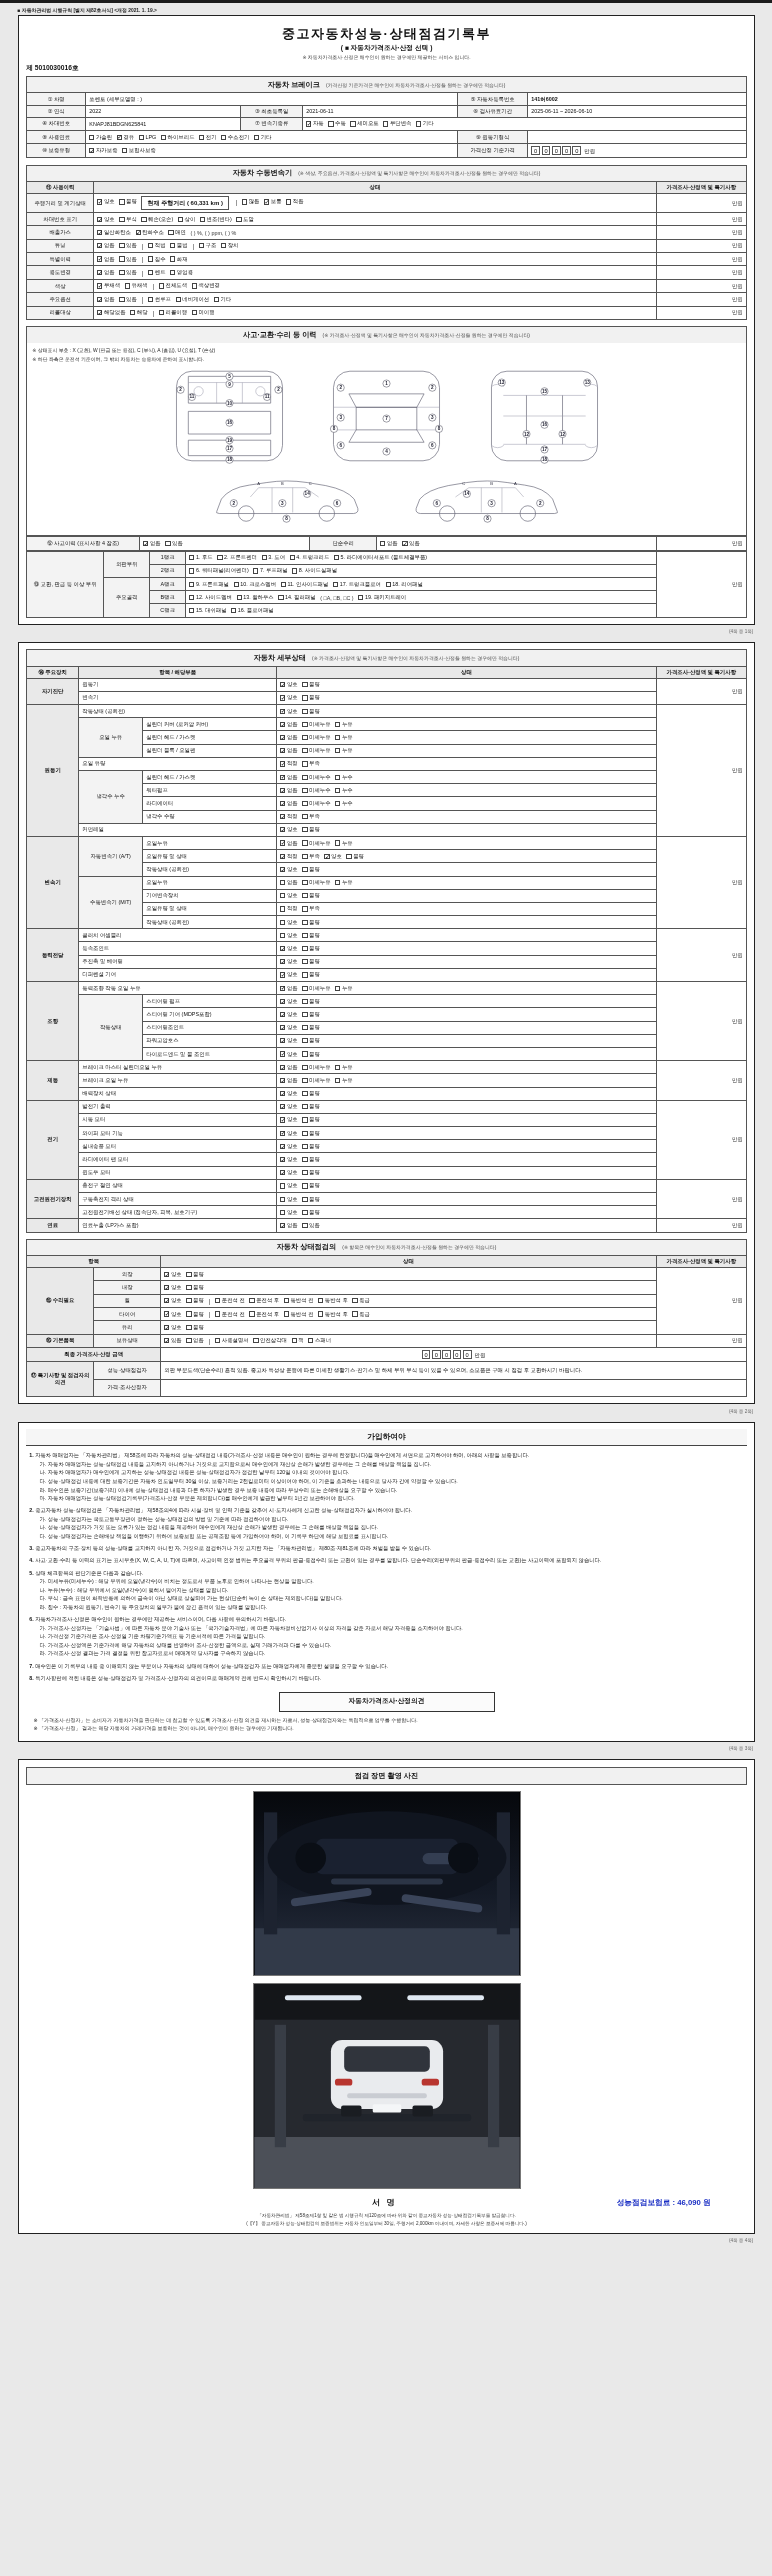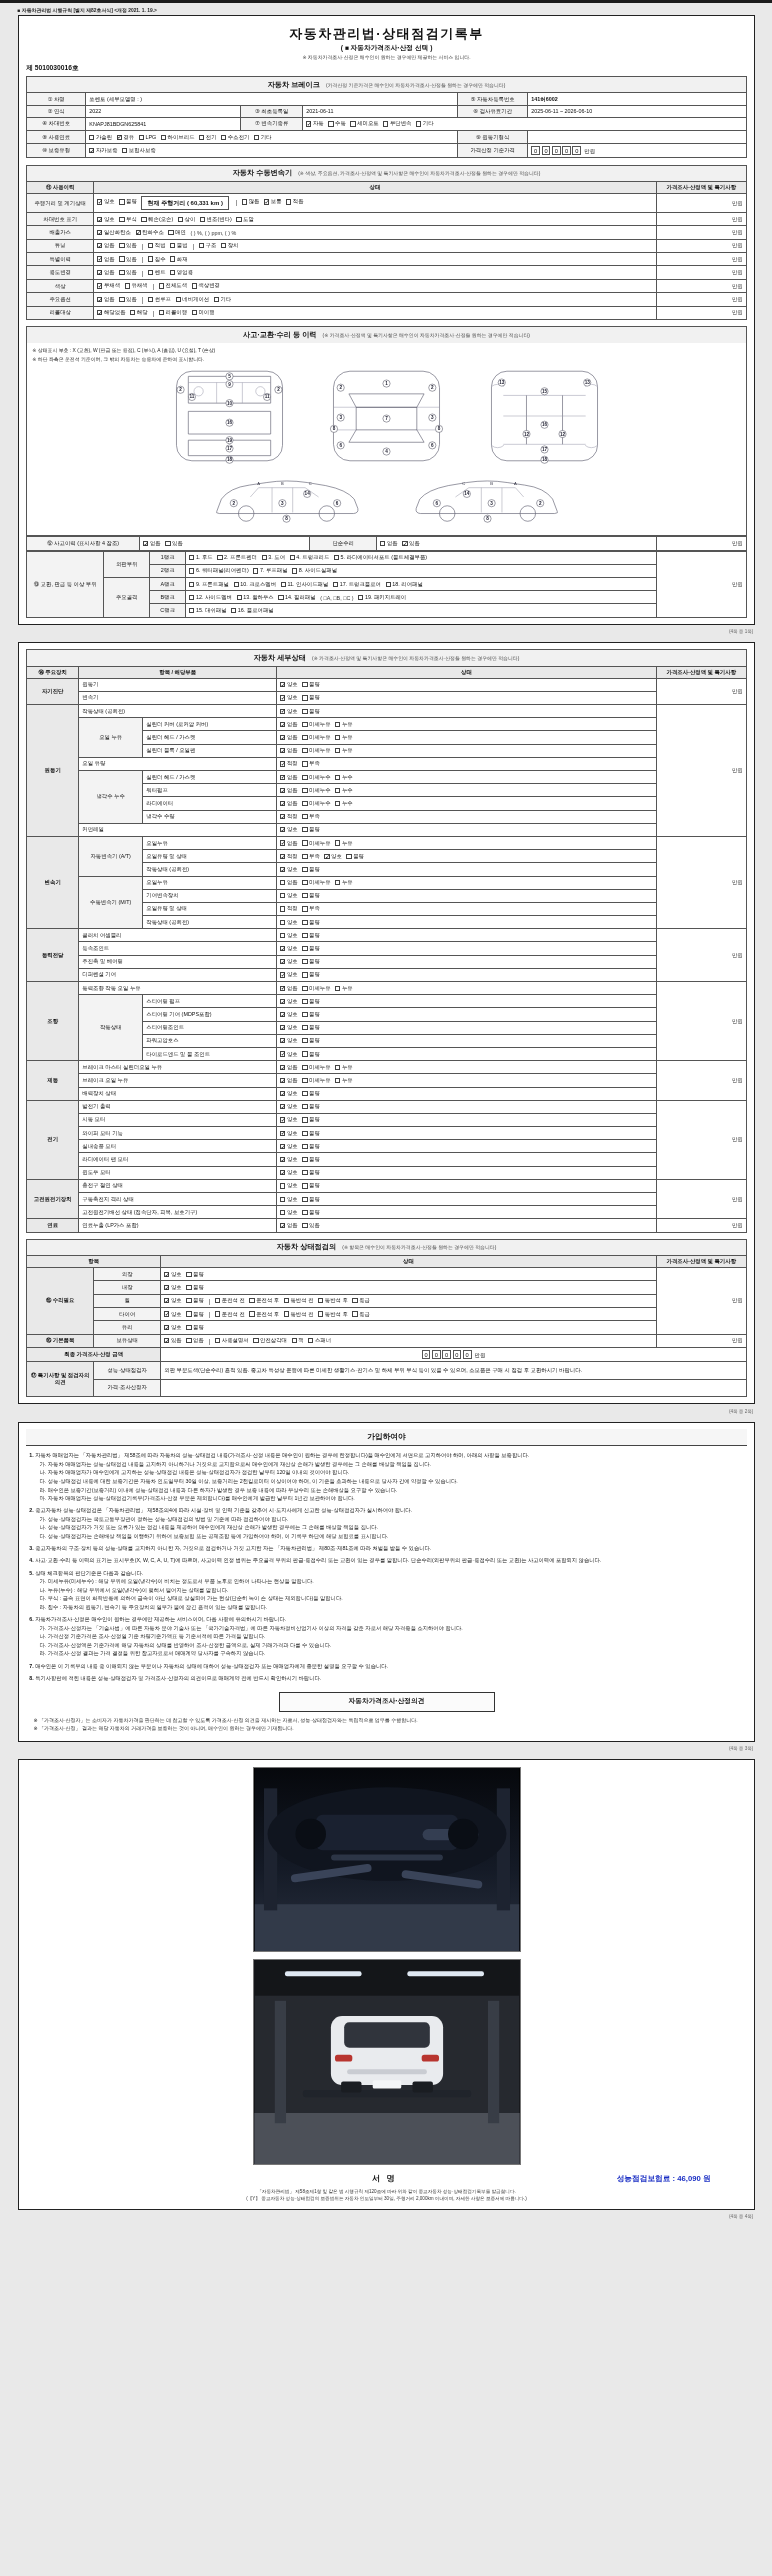--- a/index.html
+++ b/index.html
@@ -54,21 +54,21 @@
   .fine{width:100%;text-align:center;font-size:4.6px;color:#333;line-height:1.6}
 </style>
 </head>
 <body>
 
 <div class="topbar"></div>
 <div class="wrap">
   <div class="top-note">■ 자동차관리법 시행규칙 [별지 제82호서식] &lt;개정 2021. 1. 19.&gt;</div>
 
   <div class="sheet">
-    <h1>자동차관리법·상태점검기록부</h1>
+    <h1>중고자동차성능·상태점검기록부</h1>
     <div class="subtitle">( ■ 자동차가격조사·산정 선택 )</div>
     <div class="sub-note">※ 자동차가격조사·산정은 매수인이 원하는 경우에만 제공하는 서비스 입니다.</div>
     <div class="doc-no">제 5010030016호</div>
 
     <div class="sec-head">
       <span>자동차 브레이크</span>
       <span class="note">(가격산정 기준가격은 매수인이 자동차가격조사·산정을 원하는 경우에만 적습니다)</span>
     </div>
     <table class="t">
       <colgroup>
@@ -1365,20 +1365,21 @@
       </div>
     <div class="op-box">자동차가격조사·산정의견</div>
     <div class="op-lines" id="op-lines">
         <div>※ 「가격조사·산정자」는 소비자가 자동차가격을 판단하는 데 참고할 수 있도록 가격조사·산정 의견을 제시하는 자로서, 성능·상태점검자와는 독립적으로 업무를 수행합니다.</div>
         <div>※ 「가격조사·산정」 결과는 해당 자동차의 거래가격을 보증하는 것이 아니며, 매수인이 원하는 경우에만 기재됩니다.</div>
       </div>
   </div>
   <div class="page-marker">(4쪽 중 3쪽)</div>
 
   <div class="sheet">
+    <div class="photos-title">점검 장면 촬영 사진</div>
 
     <svg class="photo" width="268" height="185" viewBox="0 0 520 360">
       <defs>
         <linearGradient id="g1" x1="0" y1="0" x2="0" y2="1">
           <stop offset="0" stop-color="#06080c"></stop>
             <stop offset="0.55" stop-color="#141a26"></stop>
             <stop offset="1" stop-color="#2a3140"></stop>
         </linearGradient>
       </defs>
       <rect width="520" height="360" fill="url(#g1)"></rect>

